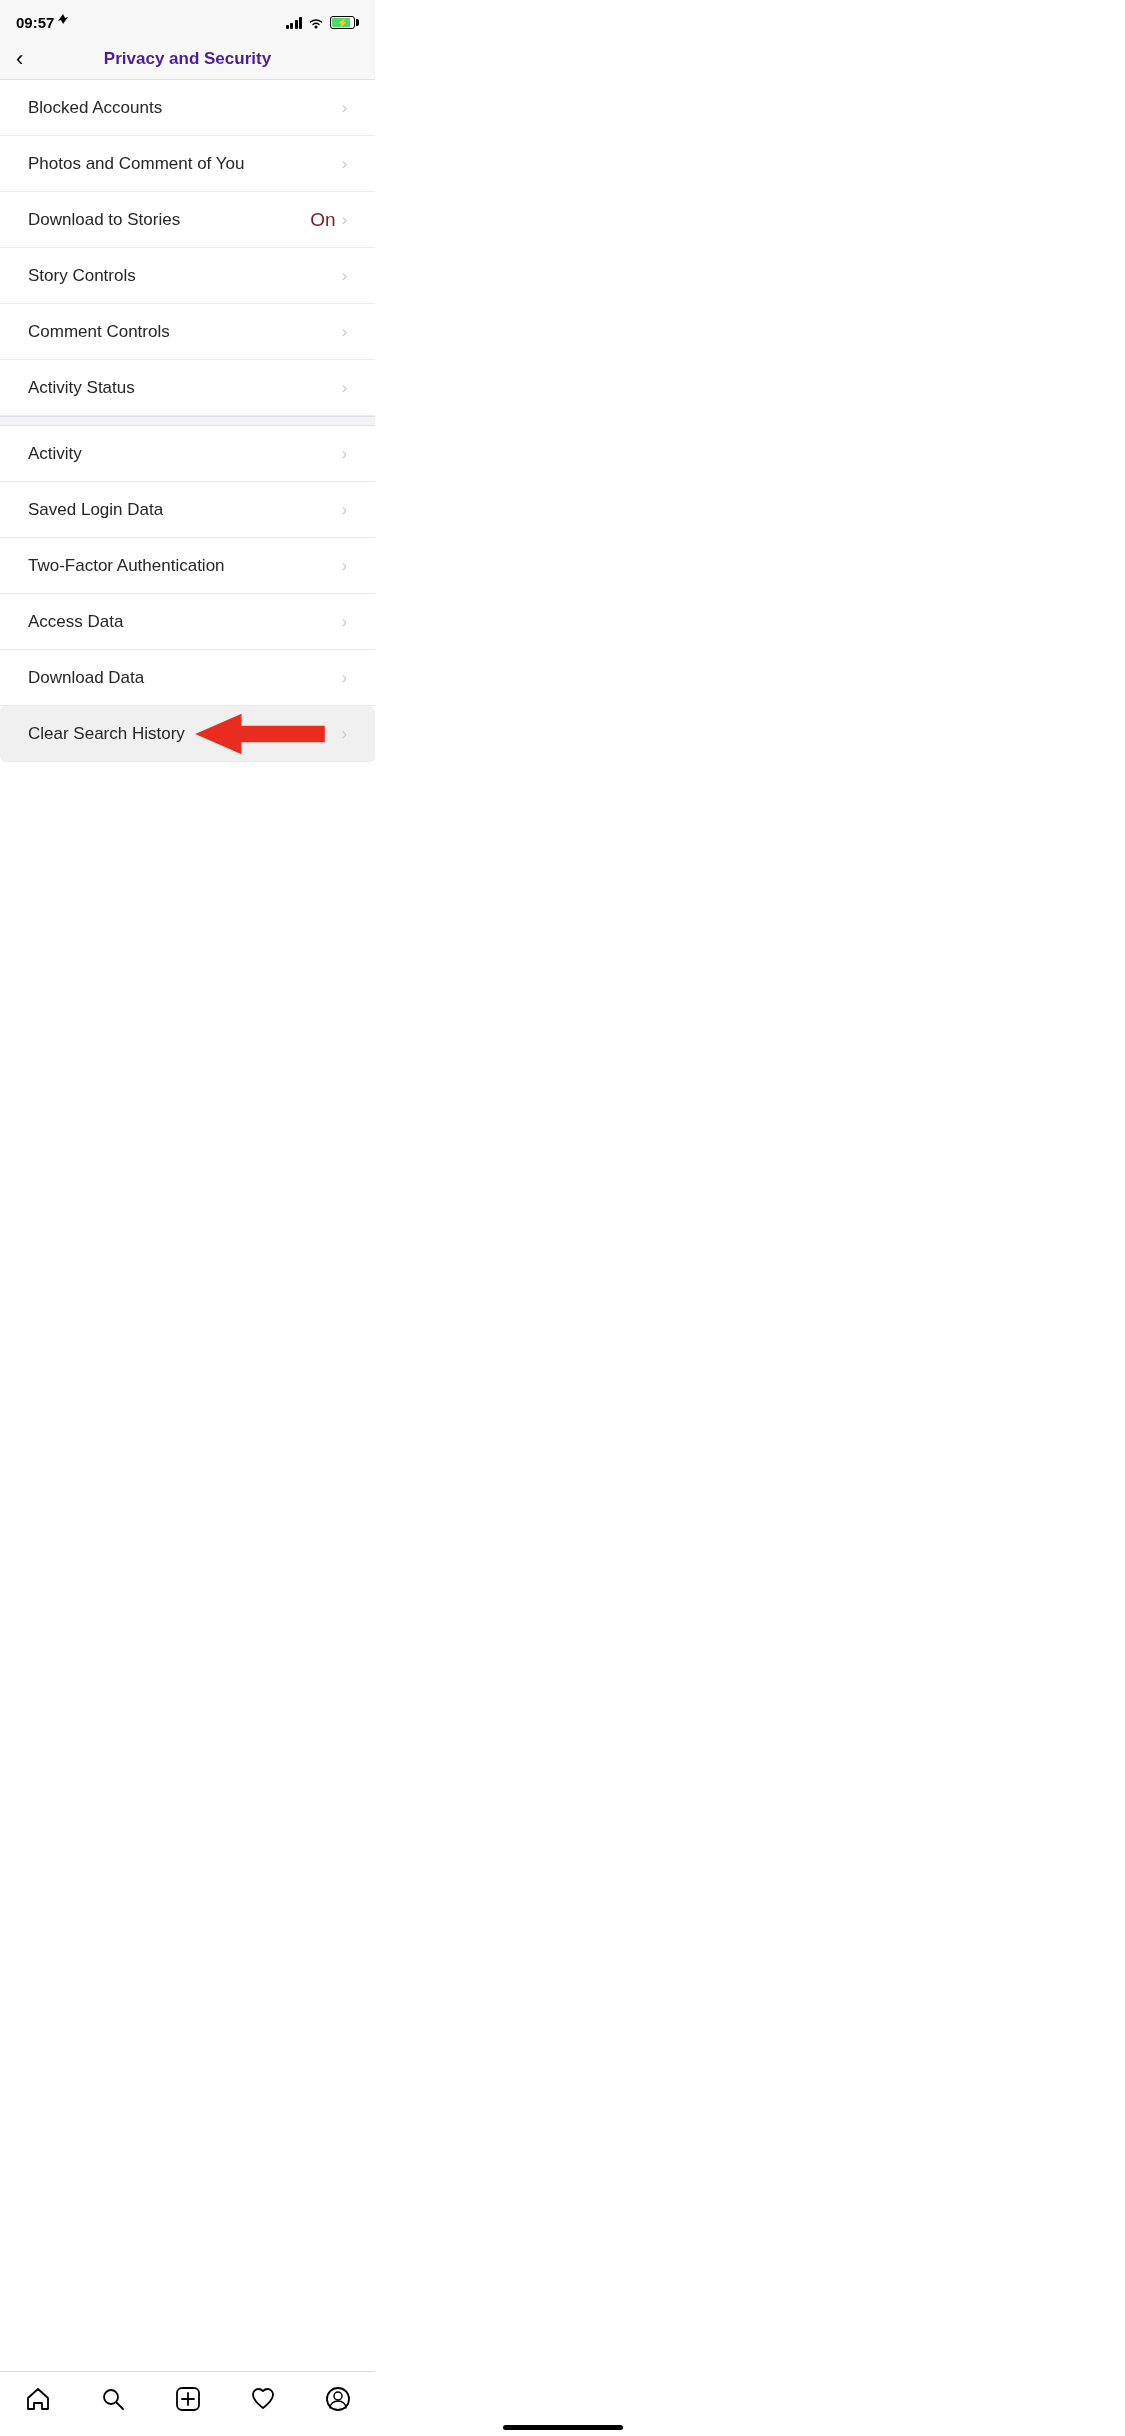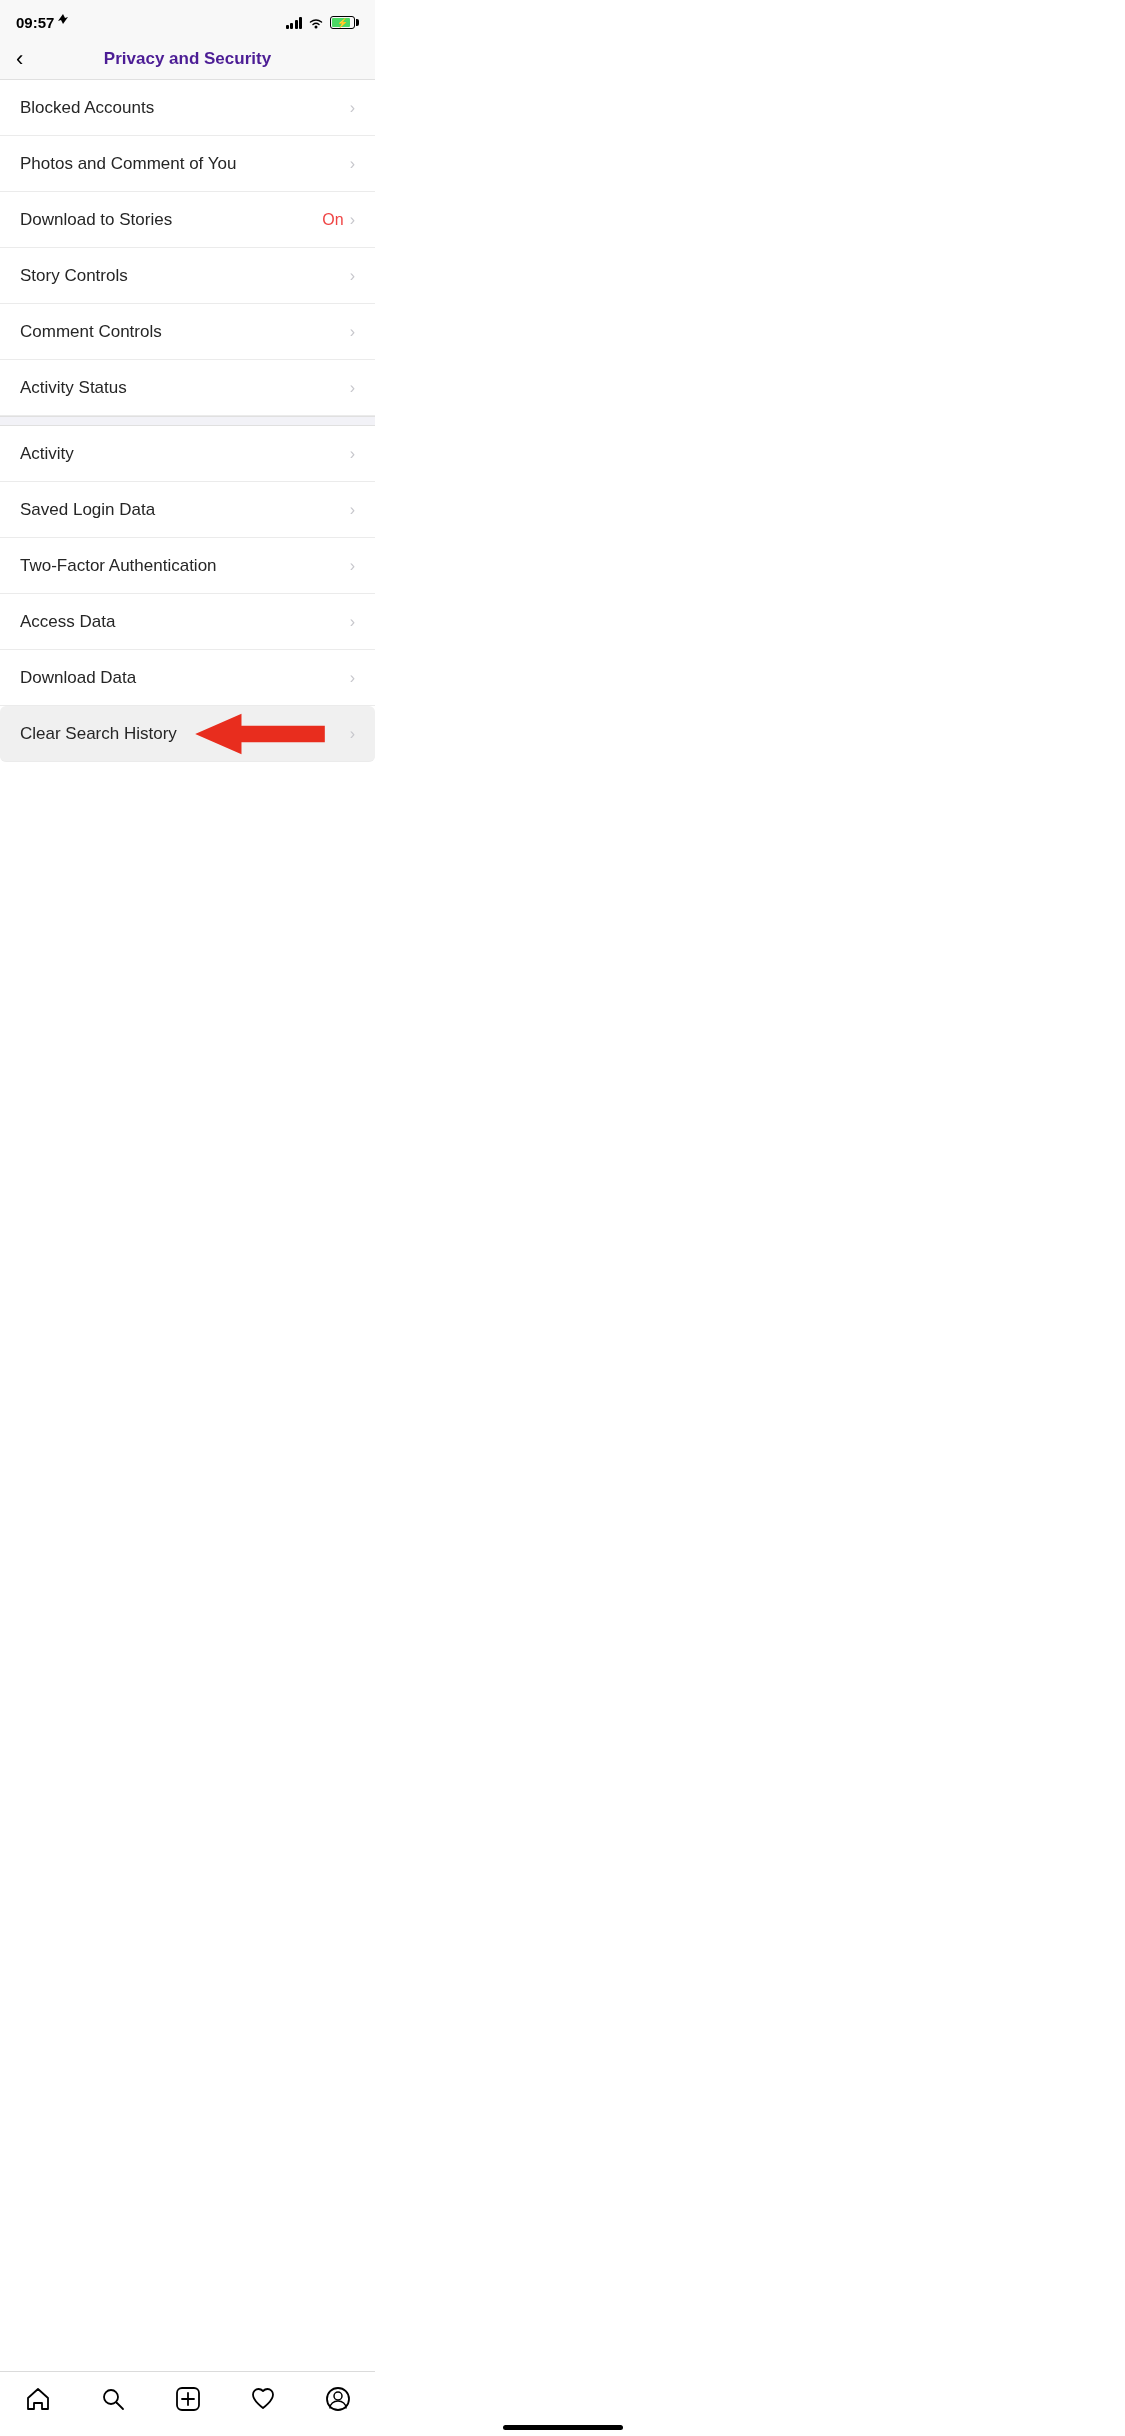--- a/index.html
+++ b/index.html
@@ -110,21 +110,21 @@
 
     
     .settings-content {
       background: #fff;
     }
 
     .settings-item {
       display: flex;
       align-items: center;
       justify-content: space-between;
-      padding: 16px 20px;
+      padding: 16px 28px;
       border-bottom: 1px solid #ebebeb;
       background: #fff;
       cursor: pointer;
       min-height: 56px;
     }
 
     .settings-item.highlighted {
       background: #f0f0f0;
     }
 
@@ -135,22 +135,22 @@
       flex: 1;
     }
 
     .settings-item-label {
       font-size: 17px;
       color: #262626;
       font-weight: 400;
     }
 
     .settings-item-value {
-      font-size: 16px;
-      color: #ef4444;
+      font-size: 19px;
+      color: #7f1d1d;
       margin-right: 6px;
     }
 
     .chevron {
       color: #c7c7cc;
       font-size: 16px;
       font-weight: 400;
     }
 
     

